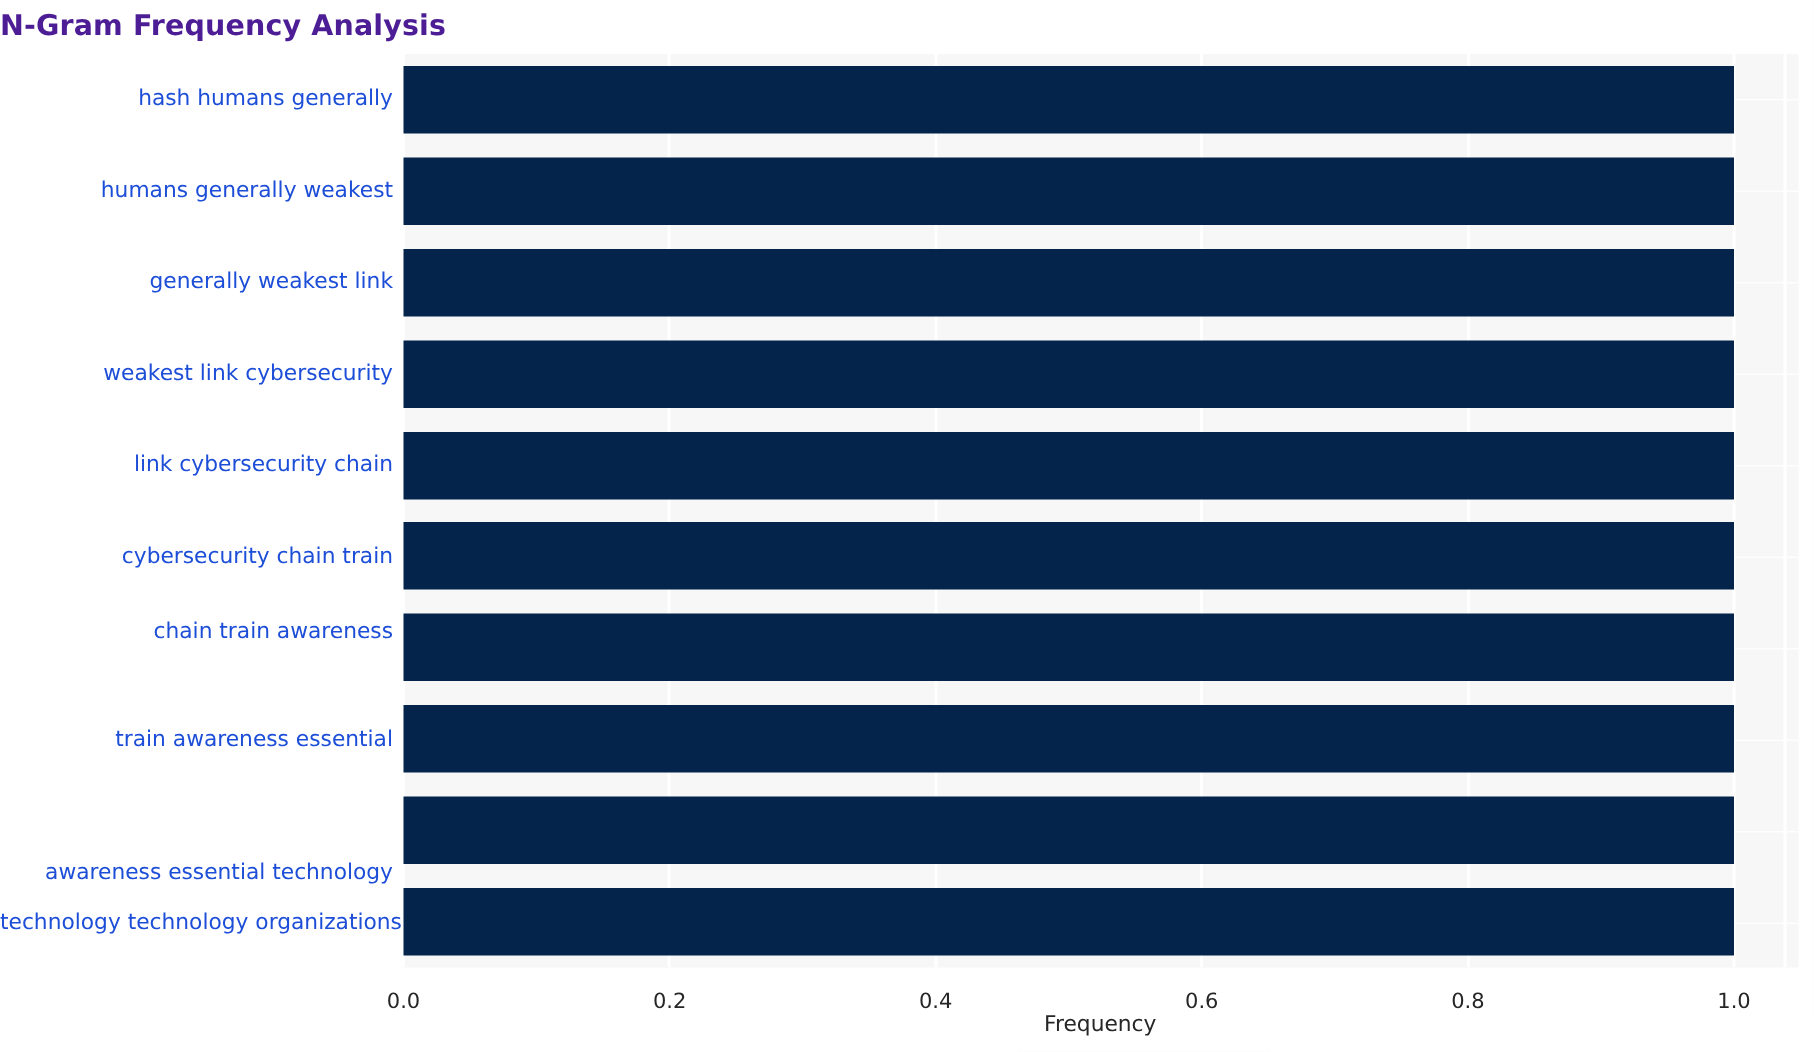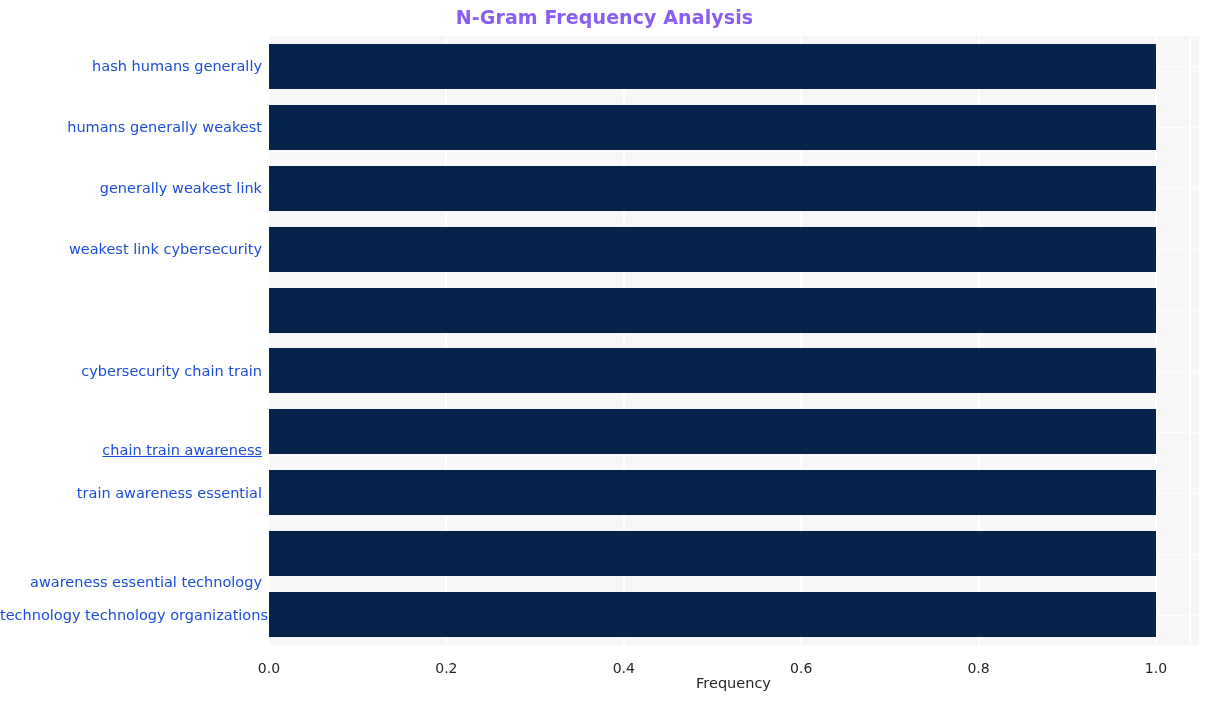--- a/index.html
+++ b/index.html
@@ -23,24 +23,23 @@
     height: 701px;
     background: #ffffff;
   }
 
   
   #chart-title {
     position: absolute;
     left: 0;
     top: 6px;
     width: 1209px;
-    text-align: center;
     font-size: 19px;
     font-weight: bold;
-    color: #8b5cf6;
+    color: #4c1d95;
     letter-spacing: 0.1px;
     white-space: nowrap;
   }
 
   
   #plot-area {
     position: absolute;
     left: 268px;
     top: 36px;
     width: 931px;
@@ -128,22 +127,23 @@
 
 <div id="figure">
 
   <div id="chart-title">N-Gram Frequency Analysis</div>
 
   <div id="y-axis">
       <div class="ytick" style="top: 23.45px;">hash humans generally</div>
       <div class="ytick" style="top: 84.35px;">humans generally weakest</div>
       <div class="ytick" style="top: 145.25px;">generally weakest link</div>
       <div class="ytick" style="top: 206.15px;">weakest link cybersecurity</div>
+      <div class="ytick" style="top: 267.05px;">link cybersecurity chain</div>
       <div class="ytick" style="top: 327.95px;">cybersecurity chain train</div>
-      <div class="ytick" style="top: 407px; text-decoration: underline;">chain train awareness</div>
+      <div class="ytick" style="top: 378px;">chain train awareness</div>
       <div class="ytick" style="top: 449.75px;">train awareness essential</div>
       <div class="ytick" style="top: 515px; margin-top: 24px;">awareness essential technology</div>
       <div class="ytick" style="top: 571.55px;">technology technology organizations</div>
     </div>
 
   <div id="plot-area">
     <div id="gridlines-h">
         <div class="hgrid" style="top: 30px;"></div>
         <div class="hgrid" style="top: 91px;"></div>
         <div class="hgrid" style="top: 152px;"></div>

